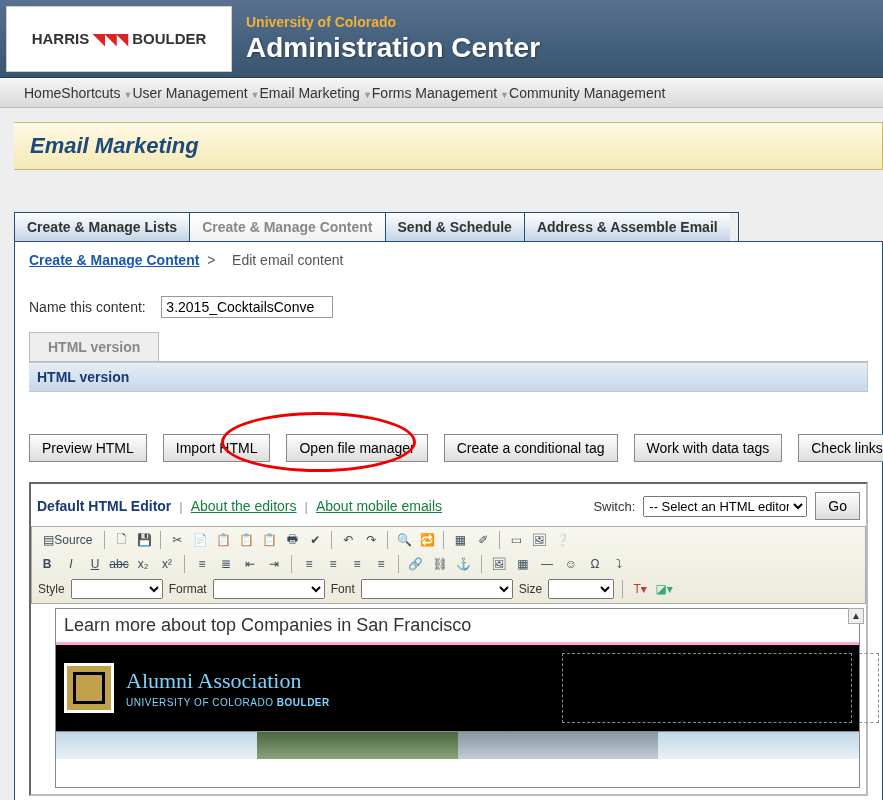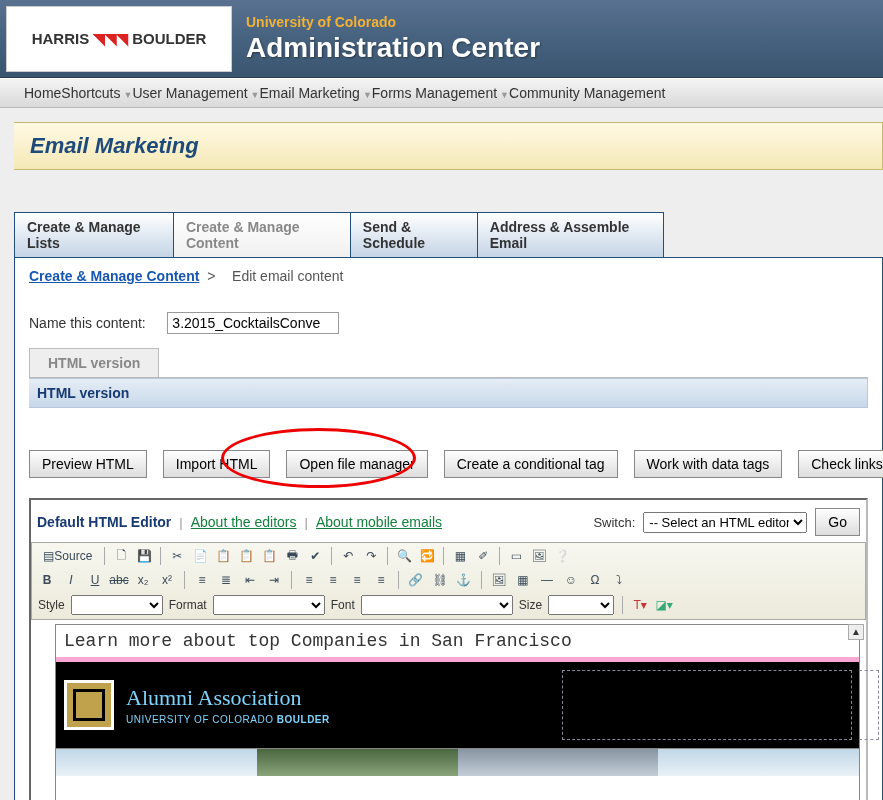--- a/index.html
+++ b/index.html
@@ -8,30 +8,30 @@
   .logo { background: #fff; width: 226px; height: 66px; display: flex; align-items: center; justify-content: center; font-weight: bold; font-size: 15px; color: #333; border: 1px solid #ccc; }
   .logo .accent { color: #d22; }
   .header-titles { margin-left: 14px; color: #fff; }
   .header-titles .uni { color: #f2b233; font-size: 14px; font-weight: bold; margin-bottom: 2px; }
   .header-titles .admin { font-size: 28px; font-weight: bold; text-shadow: 1px 1px 2px #00000066; }
   .nav-bar { background: linear-gradient(#f4f4f4, #d9d9d9); border-top: 1px solid #fff; border-bottom: 1px solid #bbb; display: flex; padding: 6px 24px; font-size: 14px; color: #333; }
   .nav-item { cursor: pointer; white-space: nowrap; }
   .nav-item .caret { font-size: 9px; color: #999; margin-left: 3px; }
   .page-wrap { padding: 14px 0 0 14px; }
   .page-title-bar { background: linear-gradient(#fff9e4, #f4e9b6); border: 1px solid #c4b96d; border-left: none; padding: 10px 16px; font-size: 22px; font-weight: bold; font-style: italic; color: #1d4a7a; min-width: 855px; }
-  .tabs-row { display: flex; margin-top: 42px; border: 1px solid #214f7a; border-bottom: none; width: 650px; }
+  .tabs-row { display: flex; margin-top: 42px; border: 1px solid #214f7a; border-bottom: none; width: 725px; }
   .tab { padding: 6px 12px; font-weight: bold; font-size: 14px; border-right: 1px solid #214f7a; cursor: pointer; background: linear-gradient(#fff, #c4d4e6); }
   .tab.active { background: linear-gradient(#fff, #f0f0f0); color: #888; }
   .tab:last-child { border-right: none; }
   .panel { border: 1px solid #214f7a; background: #fff; min-width: 855px; padding: 10px 14px 20px 14px; }
   .breadcrumb { color: #555; margin-bottom: 28px; font-size: 14px; }
   .breadcrumb a { color: #1757b1; text-decoration: underline; font-weight: bold; }
   .breadcrumb .crumb-current { color: #555; margin-left: 9px; }
   .name-row { margin-bottom: 14px; }
-  .name-row label { font-size: 14px; margin-right: 18px; }
+  .name-row label { font-size: 14px; margin-right: 12px; }
   .name-row input { width: 172px; padding: 2px 4px; border: 1px solid #999; font-size: 14px; }
   .ver-tabs { display: flex; border-bottom: 1px solid #bbb; }
   .ver-tab { padding: 6px 18px; border: 1px solid #bbb; border-bottom: none; background: #eee; color: #888; font-weight: bold; font-size: 14px; cursor: pointer; margin-right: -1px; }
   .ver-tab.active { background: linear-gradient(#fff, #d3e4f6); color: #1757b1; border-bottom: 1px solid #d3e4f6; margin-bottom: -1px; }
   .section-title { background: linear-gradient(#e6edf5, #c7d8ea); color: #173a72; font-weight: bold; padding: 6px 8px; border: 1px solid #b9c9da; border-left: none; font-size: 14px; }
   .action-row { display: flex; gap: 16px; padding: 42px 0 20px 0; align-items: center; position: relative; }
   .btn { background: linear-gradient(#fefefe, #ddd); border: 1px solid #888; padding: 5px 12px; font-size: 14px; cursor: pointer; white-space: nowrap; }
   .red-ellipse { position: absolute; left: 192px; top: 20px; width: 195px; height: 60px; border: 3px solid #e00; border-radius: 50%; pointer-events: none; }
   .editor-wrap { border: 2px inset #bbb; background: #fff; }
   .editor-top-bar { display: flex; align-items: center; padding: 8px 6px 6px 6px; gap: 8px; }
@@ -41,21 +41,21 @@
   .editor-top-bar .spacer { flex: 1; }
   .editor-top-bar select { font-size: 13px; padding: 1px; max-width: 164px; }
   .toolbar { border: 1px solid #aaa; background: linear-gradient(#f7f7f0, #eceadb); padding: 4px 6px; display: flex; flex-wrap: wrap; row-gap: 6px; column-gap: 5px; align-items: center; }
   .tb-btn { width: 18px; height: 18px; border: 1px solid transparent; display: inline-flex; align-items: center; justify-content: center; font-size: 12px; cursor: pointer; color: #3a4a5a; }
   .tb-sep { width: 1px; height: 18px; background: #aaa; margin: 0 2px; }
   .tb-wide { width: auto; padding: 0 4px; font-size: 12px; }
   .tb-row2 { width: 100%; display: flex; align-items: center; gap: 6px; }
   .tb-row2 label { font-size: 12px; color: #333; }
   .tb-row2 select { font-size: 12px; padding: 1px; }
   .content-area { position: relative; border: 1px solid #888; margin: 4px 6px 6px 24px; background: #fff; min-height: 180px; }
-  .content-title { font-family: Liberation Mono, monospace; font-size: 18px; padding: 6px 8px; border-bottom: 5px solid #f9a8d4; }
+  .content-title { font-family: Liberation Sans, sans-serif; font-size: 18px; padding: 6px 8px; border-bottom: 3px solid #f9a8d4; }
   .black-panel { background: #000; color: #7dd3fc; display: flex; align-items: center; padding: 18px 8px; position: relative; }
   .cu-logo { width: 50px; height: 50px; background: #c0a24d; border: 3px solid #fff; position: relative; margin-right: 12px; }
   .cu-logo::before { content: ""; position: absolute; inset: 6px; border: 3px solid #000; }
   .assoc-text .line1 { font-family: Georgia, serif; font-size: 22px; }
   .assoc-text .line2 { font-size: 10px; letter-spacing: 0.5px; margin-top: 3px; }
   .assoc-text .line2 b { font-weight: bold; }
   .dashed-box { position: absolute; border: 1px dashed #889; top: 8px; bottom: 8px; }
   .dashed-box.left { left: 506px; width: 290px; }
   .dashed-box.right { left: 803px; width: 20px; }
   .img-strip { display: flex; height: 28px; border-top: 1px solid #888; }

